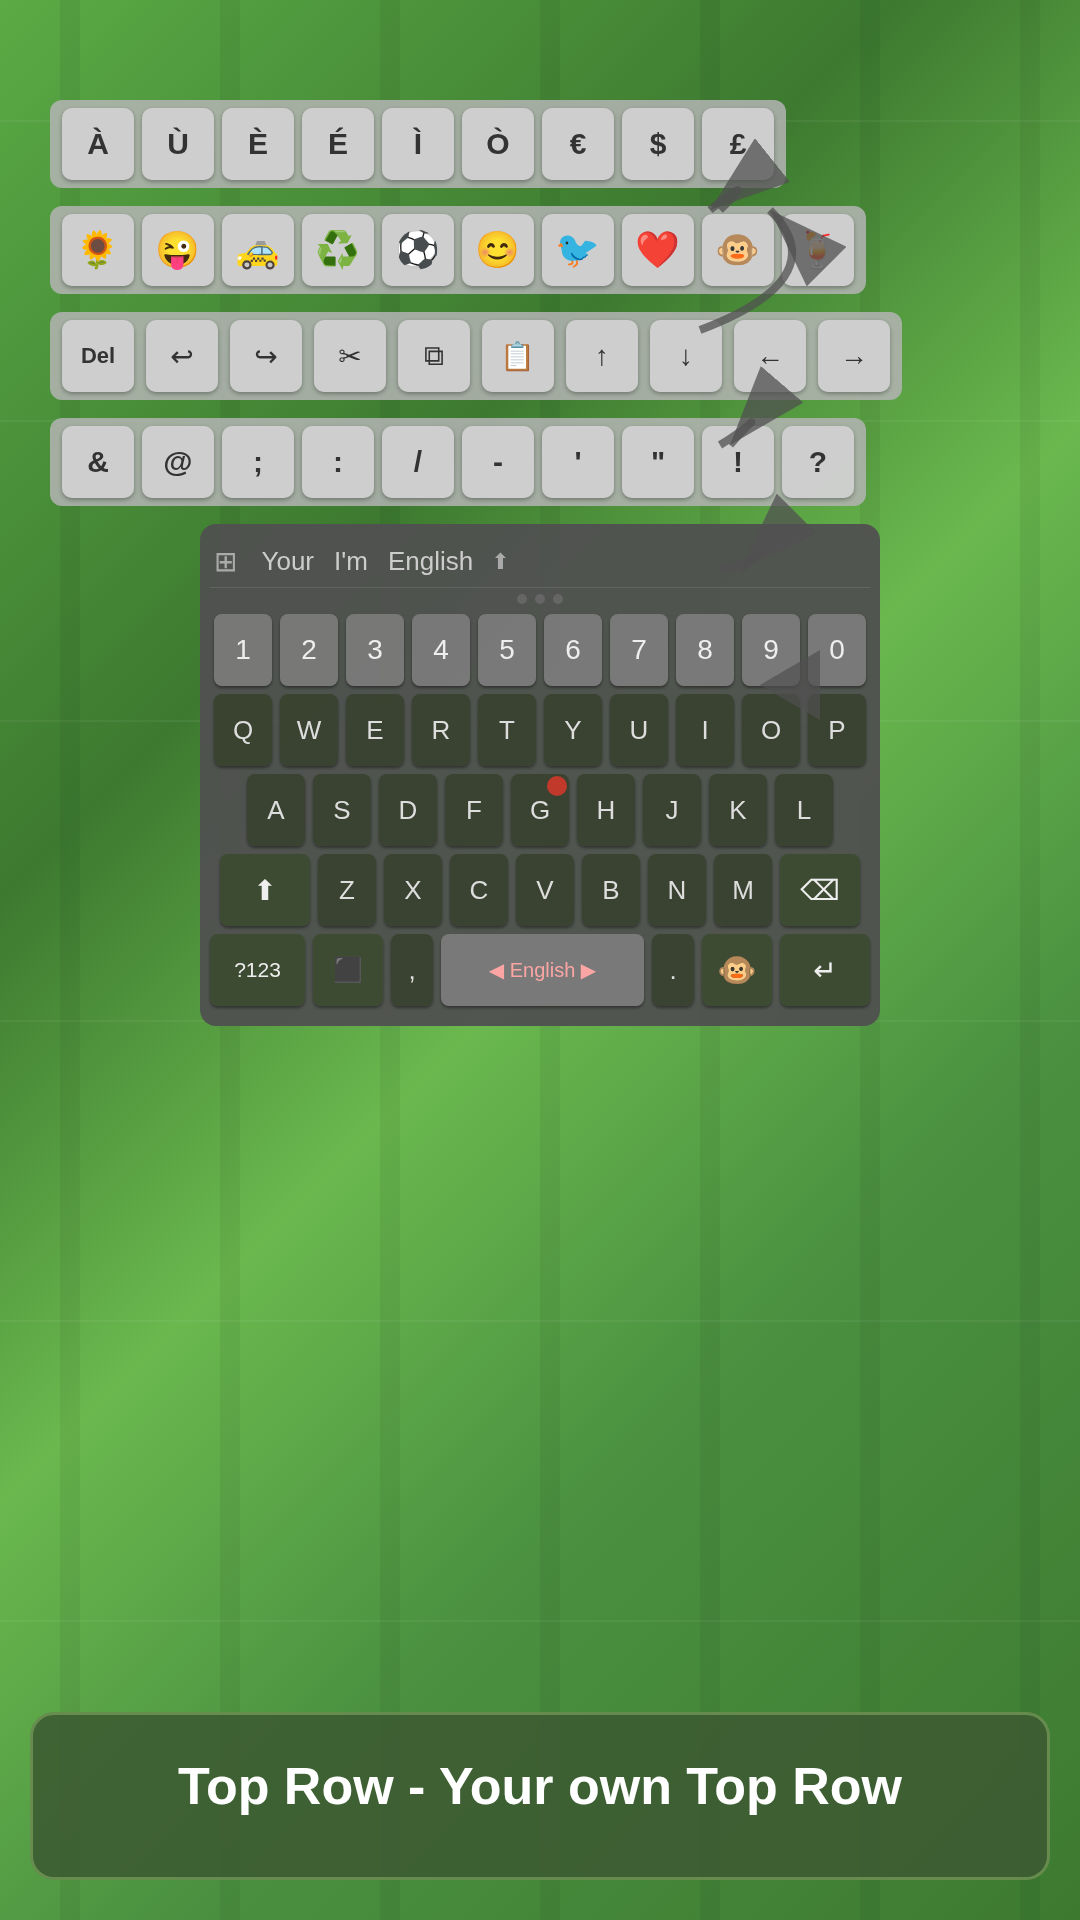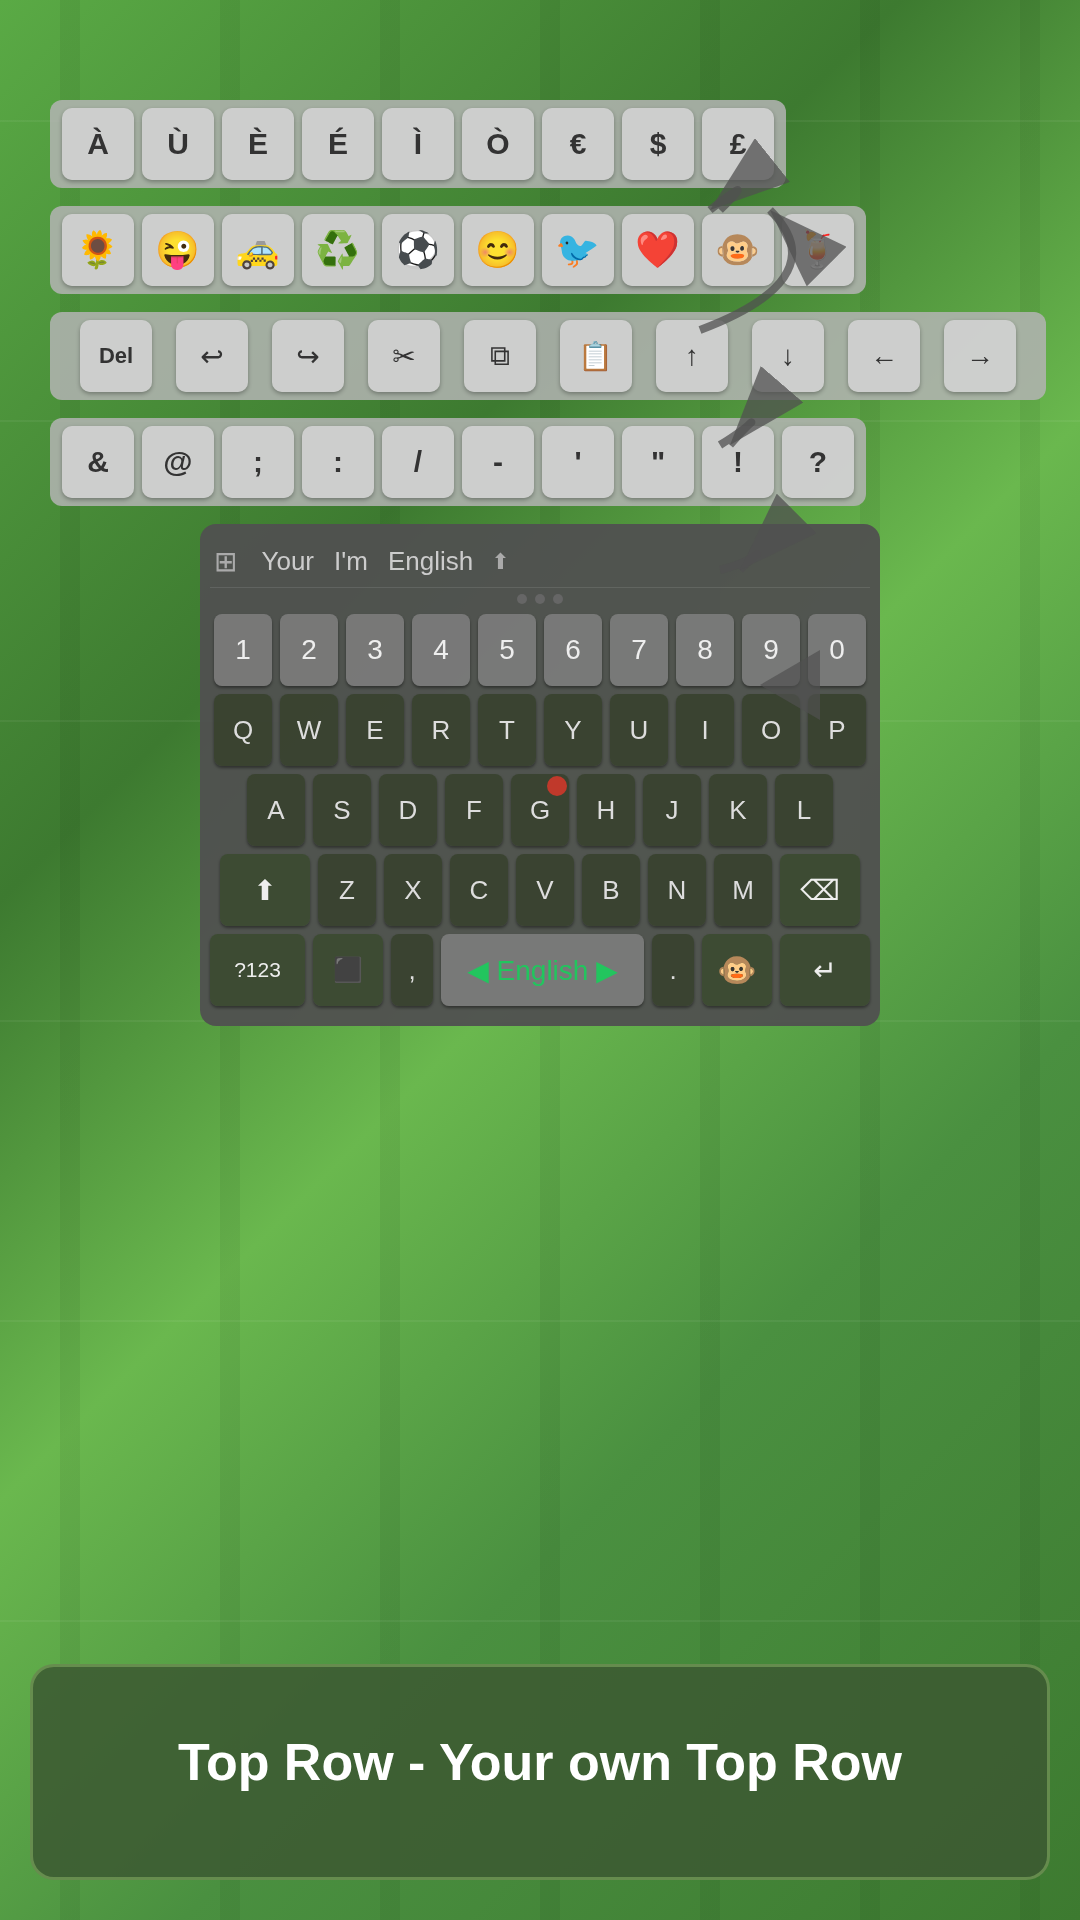--- a/index.html
+++ b/index.html
@@ -118,23 +118,23 @@
       align-items: center;
       justify-content: center;
       font-size: 36px;
       box-shadow: 0 2px 4px rgba(0,0,0,0.3);
     }
 
     
     .edit-row {
       background: rgba(180, 180, 180, 0.85);
       border-radius: 12px;
-      padding: 8px 30px;
-      display: flex;
-      gap: 24px;
+      padding: 8px 12px;
+      display: flex;
+      gap: 12px;
       margin-bottom: 20px;
       align-self: flex-start;
     }
 
     .edit-key {
       width: 72px;
       height: 72px;
       background: rgba(210, 210, 210, 0.9);
       border-radius: 10px;
       display: flex;
@@ -252,21 +252,21 @@
 
     
     .info-box {
       position: absolute;
       bottom: 40px;
       left: 30px;
       right: 30px;
       background: rgba(60, 90, 50, 0.88);
       border: 3px solid rgba(120, 160, 90, 0.7);
       border-radius: 24px;
-      padding: 64px 50px;
+      padding: 40px 50px;
       text-align: center;
     }
 
     .info-title {
       color: white;
       font-size: 52px;
       font-weight: bold;
       margin-bottom: 20px;
       line-height: 1.2;
     }
@@ -446,21 +446,21 @@
         <div class="key dark-key">B</div>
         <div class="key dark-key">N</div>
         <div class="key dark-key">M</div>
         <div class="key backspace-key" style="font-size:28px;">⌫</div>
       </div>
 
       <div class="keyboard-row">
         <div class="key action-key" style="font-size:21px;max-width:95px;">?123</div>
         <div class="key action-key emoji-kb-key" style="font-size:24px;max-width:70px;">⬛</div>
         <div class="key dark-key" style="max-width:42px;font-size:26px;">,</div>
-        <div class="key space-key" style="font-size:28px;color:#22c55e;">◀ English ▶</div>
+        <div class="key space-key" style="font-size:20px;color:#fca5a5;">◀ English ▶</div>
         <div class="key dark-key" style="max-width:42px;font-size:26px;">.</div>
         <div class="key action-key emoji-kb-key" style="font-size:32px;max-width:70px;">🐵</div>
         <div class="key enter-key" style="font-size:28px;max-width:90px;">↵</div>
       </div>
 
     </div>
 
   </div>
 
   <div class="info-box">

